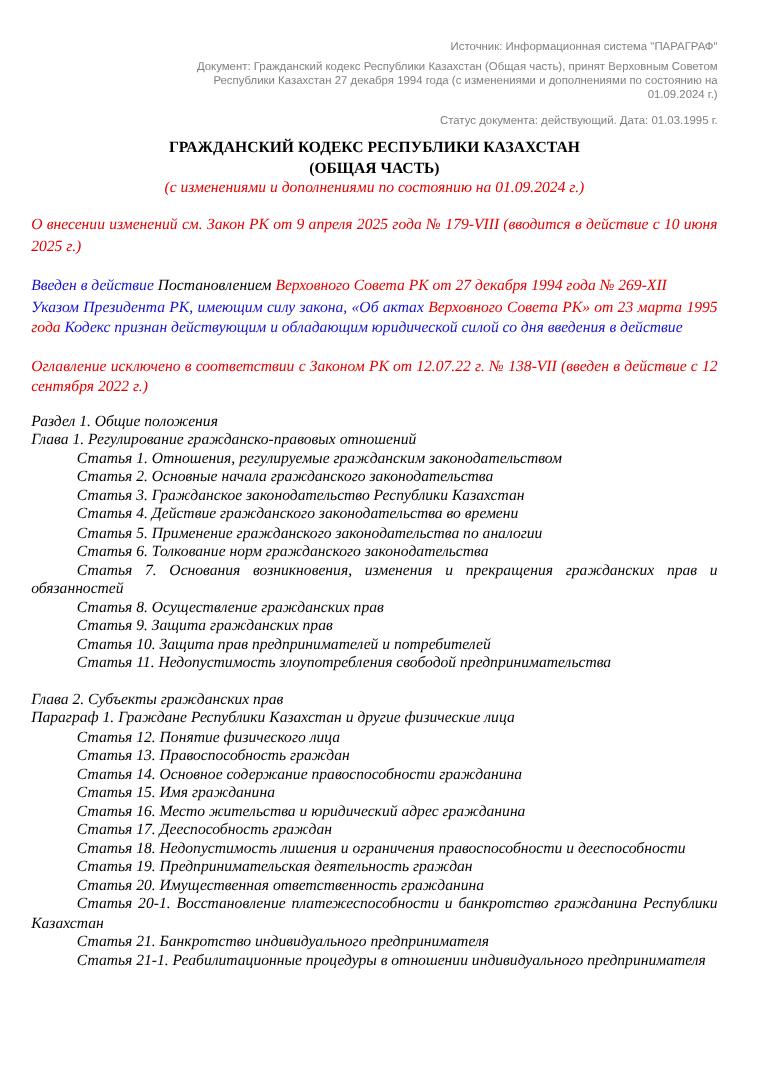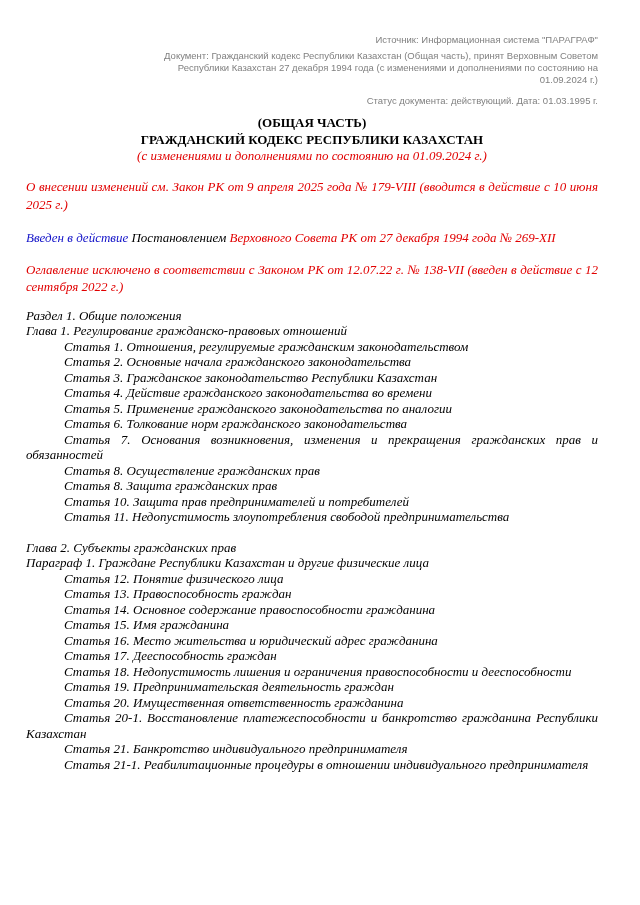--- a/index.html
+++ b/index.html
@@ -55,30 +55,31 @@
 
 <div class="page">
 
   <div class="doc-header">
     <div class="hline">Источник: Информационная система "ПАРАГРАФ"</div>
     <div class="hline hdoc">Документ: Гражданский кодекс Республики Казахстан (Общая часть), принят Верховным Советом Республики Казахстан 27 декабря 1994 года (с изменениями и дополнениями по состоянию на 01.09.2024 г.)</div>
     <div class="hline hstatus">Статус документа: действующий. Дата: 01.03.1995 г.</div>
   </div>
 
   <div class="title">
+    <div>ГРАЖДАНСКИЙ КОДЕКС РЕСПУБЛИКИ КАЗАХСТАН</div>
     <div>(ОБЩАЯ ЧАСТЬ)</div>
-    <div>ГРАЖДАНСКИЙ КОДЕКС РЕСПУБЛИКИ КАЗАХСТАН</div>
   </div>
 
   <div class="revision">(с изменениями и дополнениями по состоянию на 01.09.2024 г.)</div>
 
   <p class="para red gap-a">О внесении изменений см. Закон РК от 9 апреля 2025 года № 179-VIII (вводится в действие с 10 июня 2025 г.)</p>
 
   <p class="para gap-b"><span class="blue">Введен в действие </span><span>Постановлением </span><span class="red">Верховного Совета РК от 27 декабря 1994 года № 269-XII</span></p>
 
+  <p class="para"><span class="blue">Указом Президента РК, имеющим силу закона, «Об актах </span><span class="red">Верховного Совета РК» от 23 марта 1995 года </span><span class="blue">Кодекс признан действующим и обладающим юридической силой со дня введения в действие</span></p>
 
   <p class="para red gap-a">Оглавление исключено в соответствии с Законом РК от 12.07.22 г. № 138-VII (введен в действие с 12 сентября 2022 г.)</p>
 
 
   <div class="toc">
 
       <p class="toc-item" data-type="section">Раздел 1. Общие положения</p>
 
       <p class="toc-item" data-type="chapter">Глава 1. Регулирование гражданско-правовых отношений</p>
 
@@ -91,21 +92,21 @@
       <p class="toc-item" data-type="article">Статья 4. Действие гражданского законодательства во времени</p>
 
       <p class="toc-item" data-type="article">Статья 5. Применение гражданского законодательства по аналогии</p>
 
       <p class="toc-item" data-type="article">Статья 6. Толкование норм гражданского законодательства</p>
 
       <p class="toc-item" data-type="article">Статья 7. Основания возникновения, изменения и прекращения гражданских прав и обязанностей</p>
 
       <p class="toc-item" data-type="article">Статья 8. Осуществление гражданских прав</p>
 
-      <p class="toc-item" data-type="article">Статья 8. Защита гражданских прав</p>
+      <p class="toc-item" data-type="article">Статья 9. Защита гражданских прав</p>
 
       <p class="toc-item" data-type="article">Статья 10. Защита прав предпринимателей и потребителей</p>
 
       <p class="toc-item" data-type="article">Статья 11. Недопустимость злоупотребления свободой предпринимательства</p>
 
       <p class="toc-item" data-type="chapter" data-gap="true">Глава 2. Субъекты гражданских прав</p>
 
       <p class="toc-item" data-type="paragraph">Параграф 1. Граждане Республики Казахстан и другие физические лица</p>
 
       <p class="toc-item" data-type="article">Статья 12. Понятие физического лица</p>

